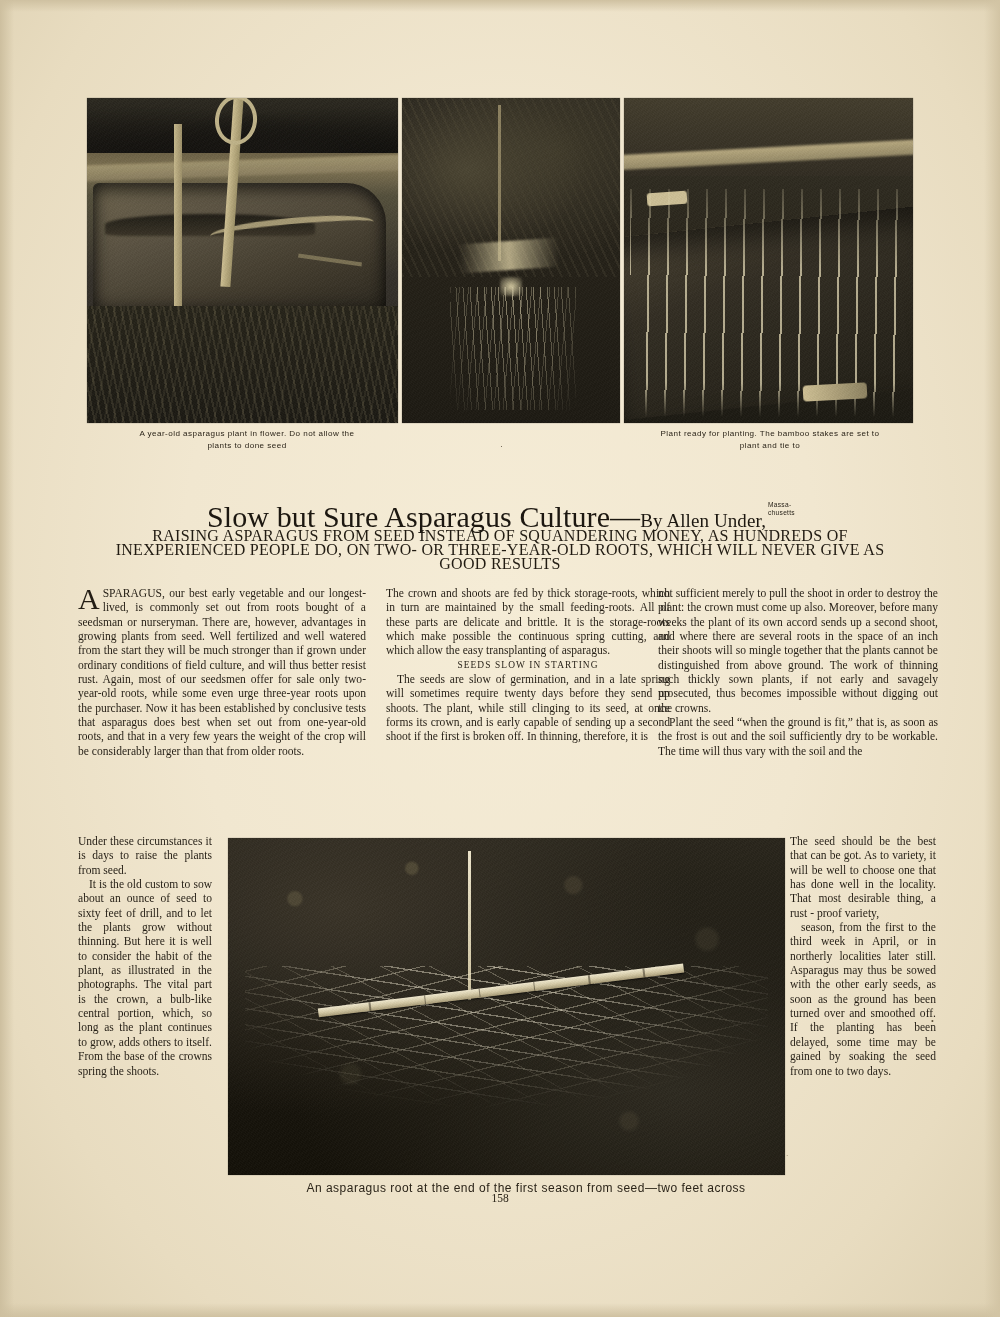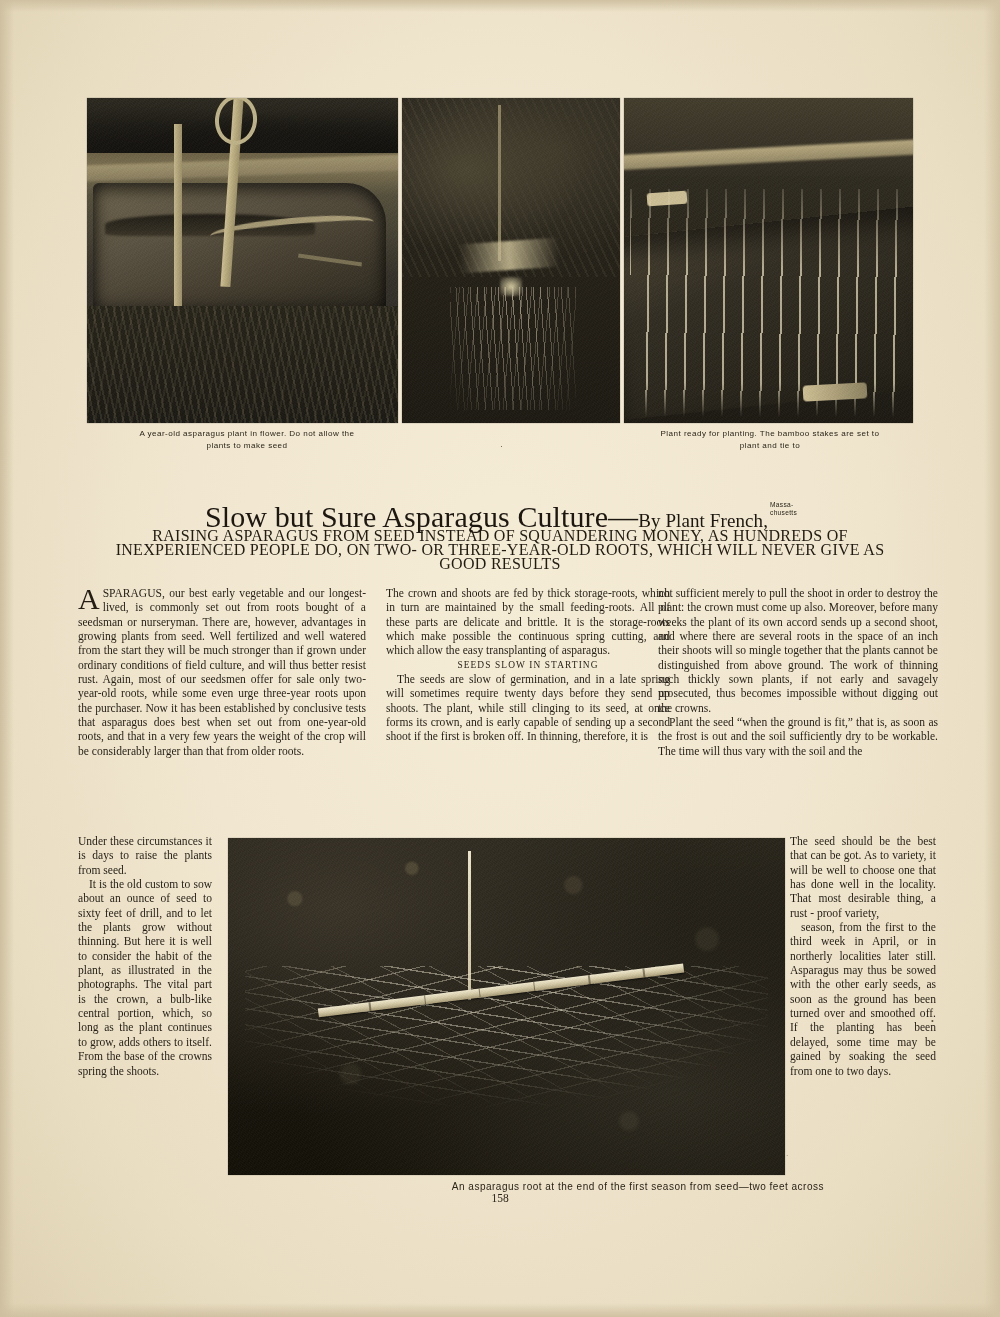--- a/index.html
+++ b/index.html
@@ -186,22 +186,22 @@
       repeating-linear-gradient(9deg,rgba(240,233,210,.50) 0 1.3px,rgba(0,0,0,0) 1.3px 16px),
       repeating-linear-gradient(-14deg,rgba(236,228,202,.42) 0 1.2px,rgba(0,0,0,0) 1.2px 19px),
       repeating-linear-gradient(28deg,rgba(228,220,194,.30) 0 1px,rgba(0,0,0,0) 1px 23px);
     -webkit-mask-image:radial-gradient(ellipse 58% 70% at 48% 6%,#000 5%,rgba(0,0,0,.85) 40%,rgba(0,0,0,.2) 85%,rgba(0,0,0,0) 100%);
     mask-image:radial-gradient(ellipse 58% 70% at 48% 6%,#000 5%,rgba(0,0,0,.85) 40%,rgba(0,0,0,.2) 85%,rgba(0,0,0,0) 100%);}
   .bp-ruler{position:absolute;left:16%;top:44%;width:66%;height:9px;
     background:linear-gradient(to bottom,#f2ead0,#d3c8a4 55%,#a89b77);
     transform:rotate(-7deg);box-shadow:0 1px 2px rgba(0,0,0,.6);}
   .bp-ruler .tick{position:absolute;top:0;width:1.5px;height:100%;background:rgba(60,52,36,.55);}
 
-  .bigcap{position:absolute;left:164px;top:1181px;width:660px;text-align:right;
-    font-family:"Liberation Sans", sans-serif;font-size:10px;letter-spacing:.5px;color:#2b2419;}
+  .bigcap{position:absolute;left:196px;top:1181px;width:660px;text-align:center;
+    font-family:"Liberation Sans", sans-serif;font-size:12px;letter-spacing:.5px;color:#2b2419;}
   .pageno{position:absolute;left:0;top:1192px;width:1000px;text-align:center;
     font-size:11.5px;color:#2b2419;}
   .tinymark{position:absolute;left:786px;top:1152px;font-size:7px;color:#6a5c44;}
   .tinymark2{position:absolute;left:931px;top:1017px;font-size:8px;color:#5d5139;}
 </style>
 </head>
 <body>
 
 <div class="page">
   <div class="page-edge-t"></div>
@@ -248,31 +248,31 @@
         <div class="p3-stakes"></div>
         <div class="p3-tool"></div>
       </div>
       <div class="grain"></div>
     </div>
   </div>
 
   <div class="topcaps">
     <div class="cap cap1">
       <span>A year-old asparagus plant in flower.  Do not allow the</span>
-      <span class="l2">plants to make seed</span>
+      <span class="l2">plants to done seed</span>
     </div>
     <div class="cap cap3">
       <span>Plant ready for planting.  The bamboo stakes are set to</span>
       <span class="l2">plant and tie to</span>
     </div>
     <div class="caps-dot">·</div>
   </div>
 
   <div class="headline">
-    <span class="h">Slow but Sure Asparagus Culture</span><span class="h">—</span><span class="h byline">By Plant French,</span><span class="state">
+    <span class="h">Slow but Sure Asparagus Culture</span><span class="h">—</span><span class="h byline">By Allen Under,</span><span class="state">
         <span>Massa-</span><br>
         <span>chusetts</span>
       </span>
   </div>
 
   <div class="deck">
     <span>RAISING ASPARAGUS FROM SEED INSTEAD OF SQUANDERING MONEY, AS HUNDREDS OF INEXPERIENCED</span>
     <span>PEOPLE DO, ON TWO- OR THREE-YEAR-OLD ROOTS, WHICH WILL NEVER GIVE AS GOOD RESULTS</span>
   </div>
 

